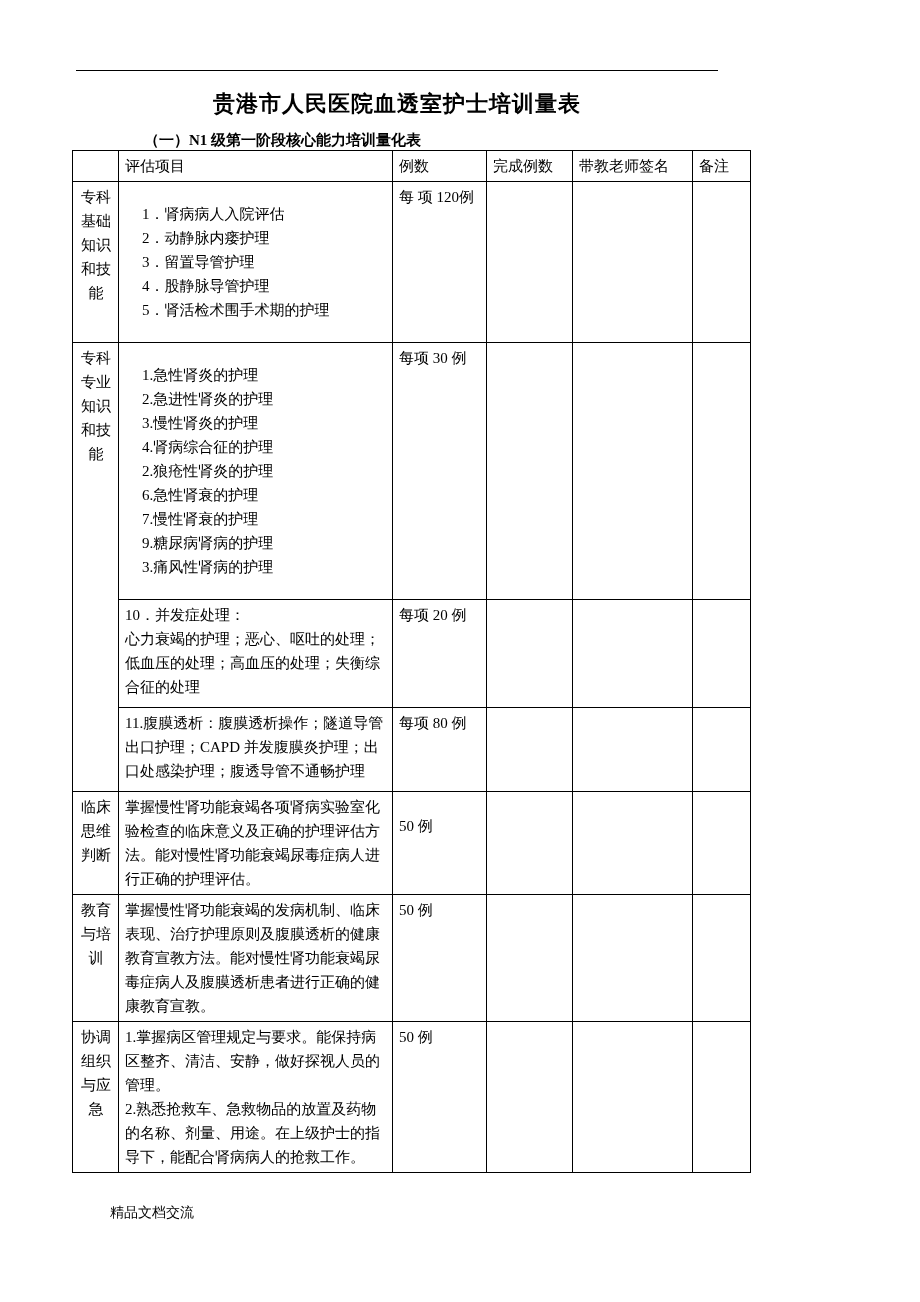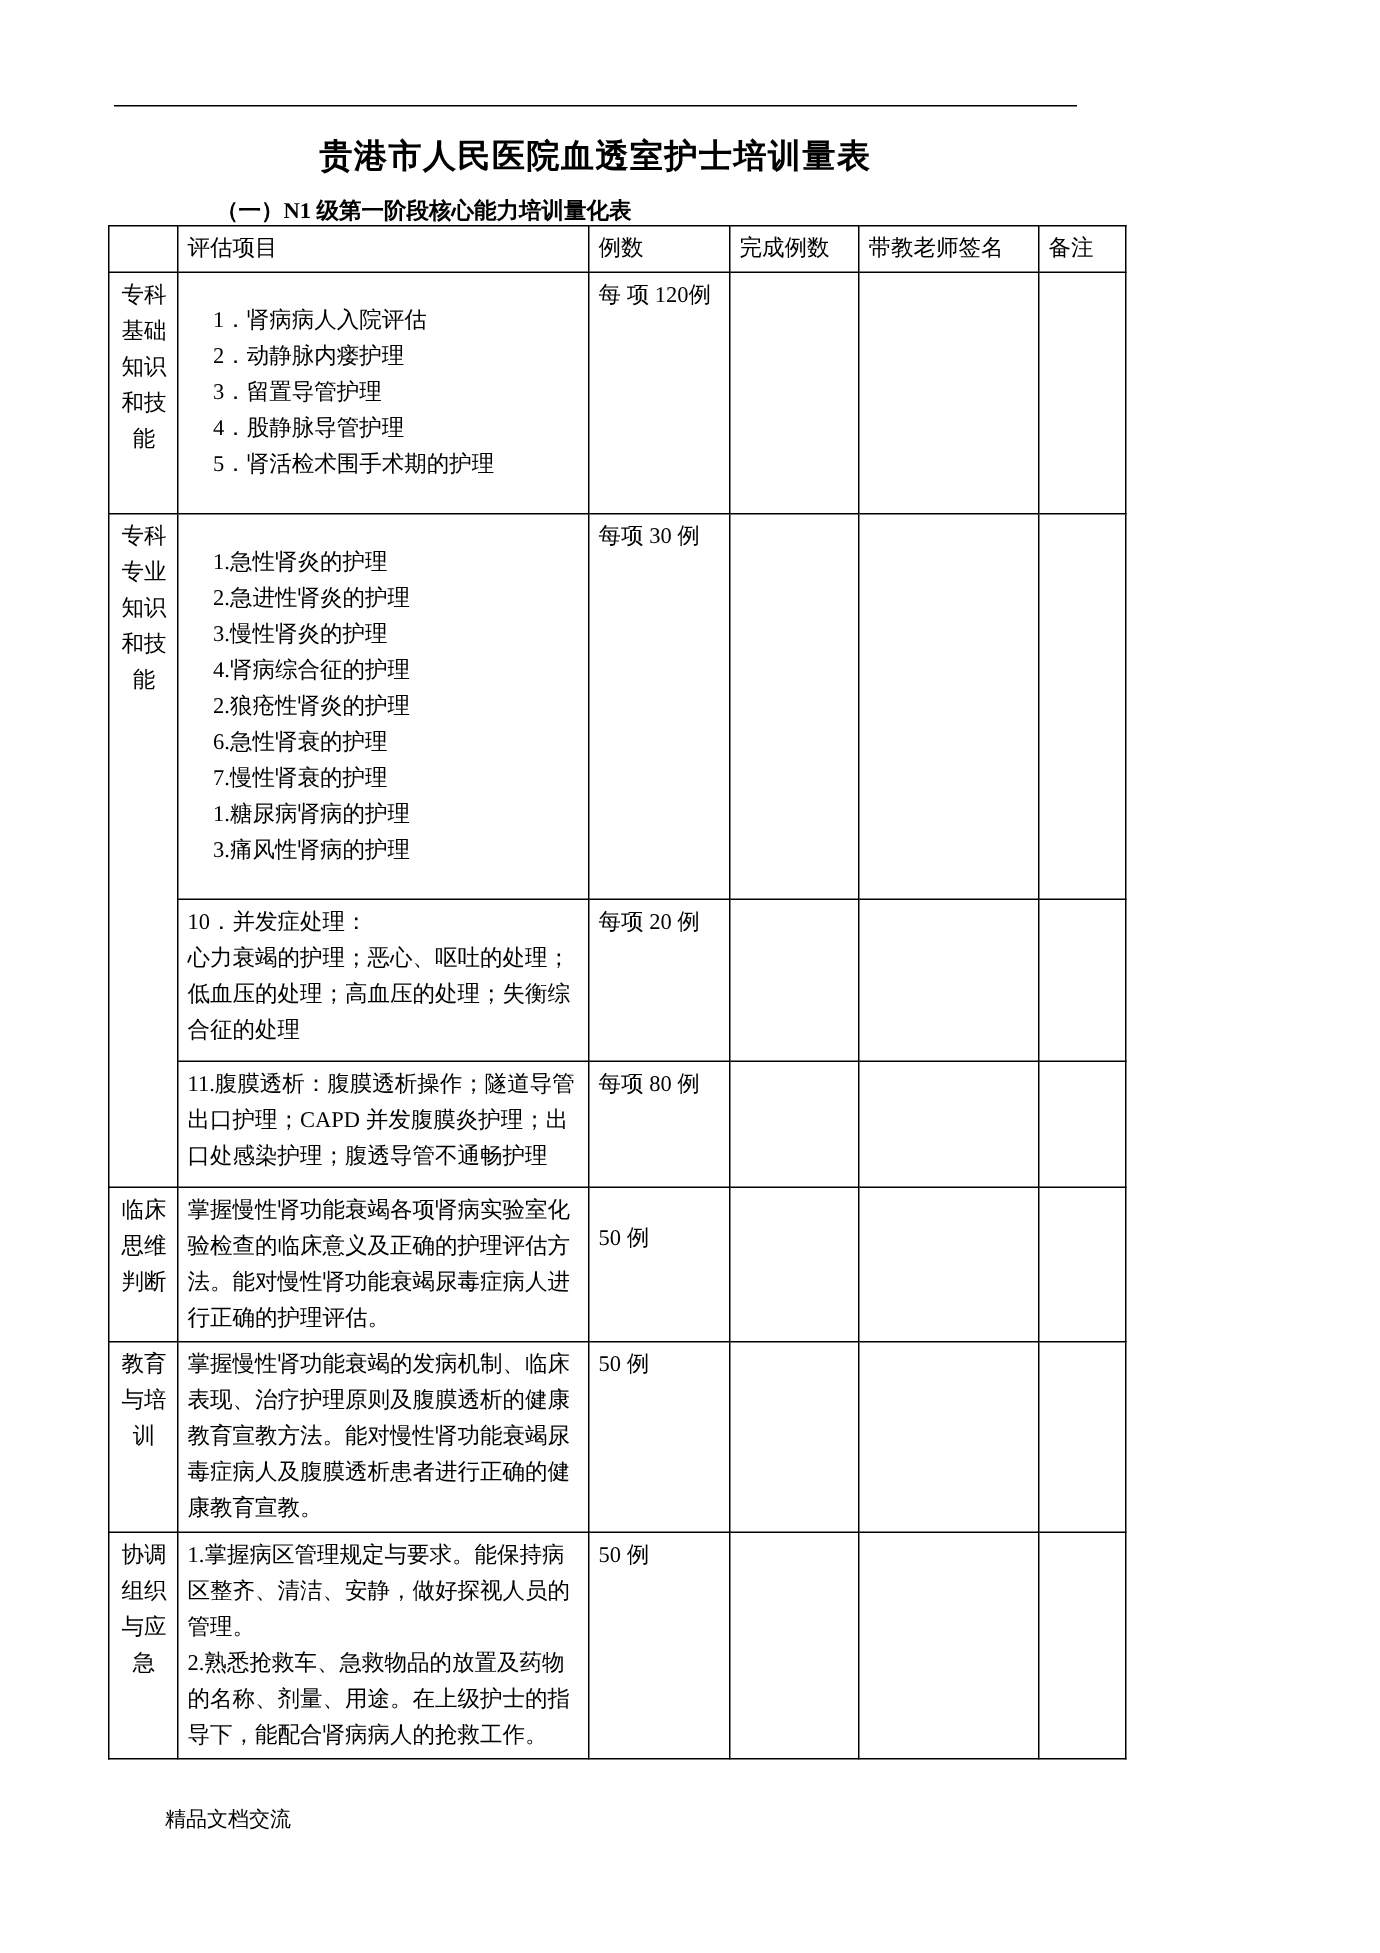--- a/index.html
+++ b/index.html
@@ -133,21 +133,21 @@
       <td class="vtext" rowspan="3">专科专业知识和技能</td>
       <td>
         <ul class="list">
           <li>1.急性肾炎的护理</li>
           <li>2.急进性肾炎的护理</li>
           <li>3.慢性肾炎的护理</li>
           <li>4.肾病综合征的护理</li>
           <li>2.狼疮性肾炎的护理</li>
           <li>6.急性肾衰的护理</li>
           <li>7.慢性肾衰的护理</li>
-          <li>1.糖尿病肾病的护理</li>
+          <li>9.糖尿病肾病的护理</li>
           <li>3.痛风性肾病的护理</li>
         </ul>
       </td>
       <td>每项 30 例</td>
       <td></td>
       <td></td>
       <td></td>
     </tr>
     <tr class="item-sub-row">
       <td style="white-space:pre-line;padding-bottom:8px">10．并发症处理：

